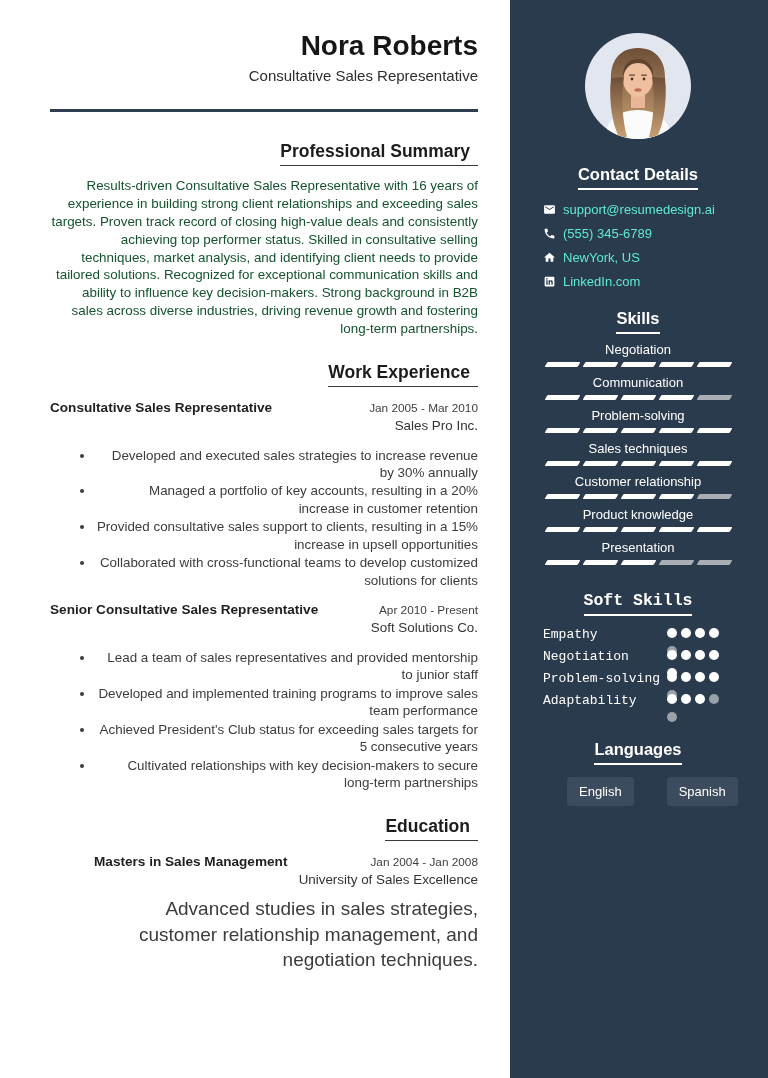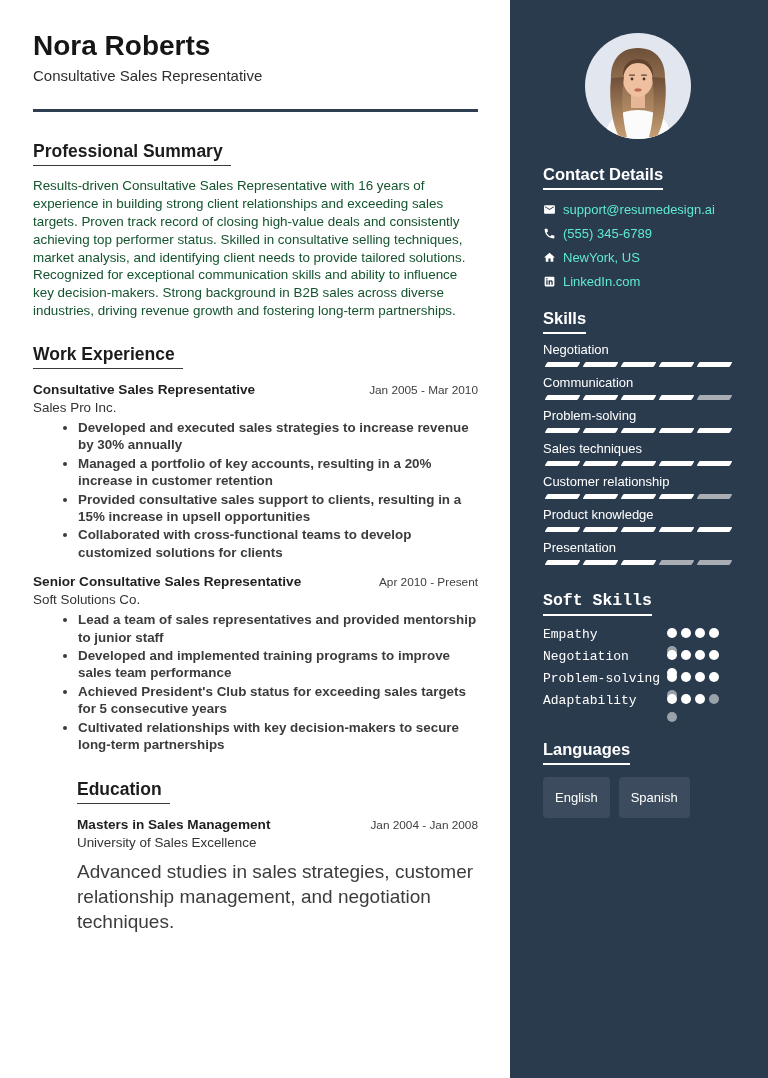--- a/index.html
+++ b/index.html
@@ -7,46 +7,46 @@
   body {
     width:768px; height:1078px;
     font-family:"Liberation Sans", sans-serif;
     background:#ffffff; color:#3c3c3c;
     position:relative; overflow:hidden;
   }
   .page { position:relative; width:768px; height:1078px; background:#fff; }
 
   
   .main { position:absolute; left:0; top:0; width:510px; height:760px;
-          padding:30px 32px 0 33px; }
+          padding:30px 32px 0 50px;text-align:right; }
   .name { font-size:28px; font-weight:700; color:#161616; line-height:1.15; }
   .subtitle { font-size:15px; color:#2e2e2e; margin-top:5px; }
   .divider { height:3px; background:#2d3e50; margin-top:25px; }
 
   .sec-heading { display:inline-block; font-size:17.5px; font-weight:700;
                  color:#1c1c1c; border-bottom:1.5px solid #3a3a3a;
                  padding:0 8px 3px 0; }
   .sec-summary { margin-top:29px; }
   .summary-text { font-size:13.4px; line-height:1.33; color:#14532d; margin-top:11px; }
 
   .sec-work { margin-top:24px; }
   .entry-head { display:flex; justify-content:space-between; align-items:baseline; margin-top:13px; }
   .entry-title { font-size:13.6px; font-weight:700; color:#1f1f1f; }
   .entry-date { font-size:11.8px; color:#3f3f3f; white-space:nowrap; }
   .entry-org { font-size:13.4px; color:#333; margin-top:3px; }
-  ul.bullets { margin:4px 0 0 0; padding-left:45px;font-weight:bold; }
+  ul.bullets { margin:14px 0 0 0; padding-left:45px; }
   ul.bullets li { font-size:13.4px; line-height:1.3; color:#3c3c3c; margin-bottom:1px; }
   ul.bullets li::marker { color:#3c3c3c; }
 
   .sec-edu { margin-top:25px;margin-left:44px; }
   .edu-desc { font-size:19px; line-height:1.33; color:#3c3c3c; margin-top:9px; }
 
   
   .sidebar { position:absolute; right:0; top:0; width:258px; height:1078px;
-             background:#2b3b4e; color:#fff; padding:33px 35px 0 33px; }
+             background:#2b3b4e; color:#fff; padding:33px 35px 0 33px;text-align:center; }
   .photo-wrap { width:106px; height:106px; margin:0 auto; }
   .photo-wrap svg { display:block; width:106px; height:106px; }
 
   .sb-heading { display:inline-block; font-size:16.5px; font-weight:700; color:#fff;
                 border-bottom:2px solid #fff; padding-bottom:4px; }
   .sb-contact { margin-top:26px; }
   .contact-list { margin-top:12px; }
   .contact-item { display:flex; align-items:center; gap:7px; margin-bottom:9px;
                   font-size:13px; color:#5eead4; }
   .contact-item svg { width:13px; height:13px; fill:#ffffff; flex:0 0 13px; }
@@ -65,21 +65,21 @@
               height:22px; }
   .soft-label { font-size:13px; color:#fff; line-height:14px; }
   .dots { position:relative; display:flex; gap:4px; width:66px; flex:0 0 66px; }
   .dot { width:10px; height:10px; border-radius:50%; background:#fff; }
   .dot.off { background:#99a1a9; }
   .dot.wrap { position:absolute; left:0; top:18px; }
 
   .sb-lang { margin-top:24px; }
   .chips { display:flex; gap:9px; margin-top:12px; }
   .chip { background:#3c4b5d; color:#fff; font-size:13px;
-          padding:13px 12px; border-radius:4px; }
+          padding:7px 12px; border-radius:4px;margin-left:24px; }
 </style>
 </head>
 <body>
 
 <div class="page">
 
   <div class="main">
 
     <div class="name">Nora Roberts</div>
     <div class="subtitle">Consultative Sales Representative</div>

